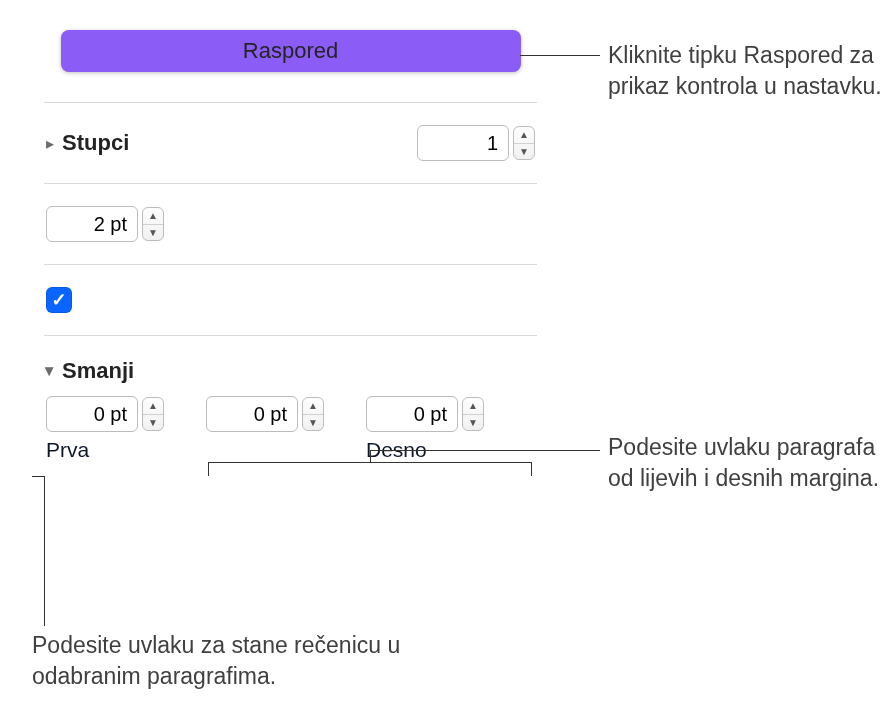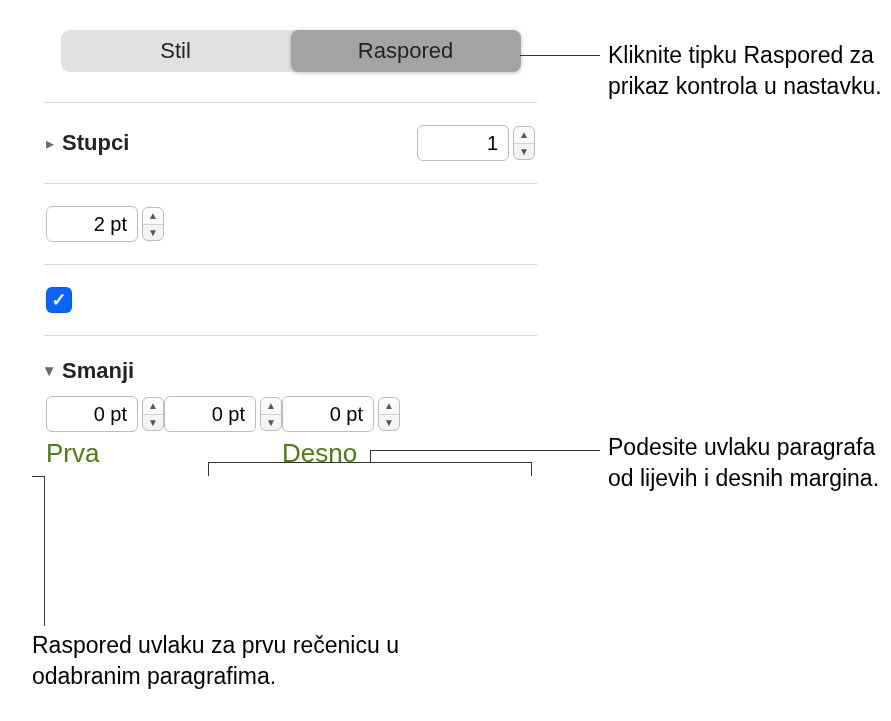--- a/index.html
+++ b/index.html
@@ -32,21 +32,21 @@
   }
   .seg .seg-item {
     flex: 1;
     display: flex;
     align-items: center;
     justify-content: center;
     border-radius: 8px;
     cursor: pointer;
   }
   .seg .seg-item.active {
-    background: #a3a3a3;
+    background: #8b5cf6;
     box-shadow: 0 1px 4px rgba(0,0,0,0.25);
   }
   .divider {
     height: 1px;
     background: #d9d9d9;
     margin: 0 -2px;
   }
   .row {
     display: flex;
     align-items: center;
@@ -101,55 +101,53 @@
     margin-right:12px;
     box-shadow: inset 0 0 0 1px rgba(0,0,0,0.1);
   }
   .indents-head {
     display:flex; align-items:center; gap:8px;
     padding: 22px 0 12px 0;
     font-size:22px; font-weight:600;
   }
   .indent-row {
     display:flex;
+    gap: 42px;
     padding-bottom: 6px;
   }
   .indent-block { display:flex; flex-direction:column; }
   .indent-block .lbl {
-    font-size:26px; color:#4d7c0f; margin-top:6px;
+    font-size:21px; color:#0f172a; margin-top:6px;
   }
   
   .callout {
     position:absolute;
     font-size: 23px;
     line-height: 1.35;
-    color:#000000;
+    color:#404040;
     width: 280px;
   }
   .lead {
     position:absolute;
     background:#333;
   }
   .lead.h { height:1px; }
   .lead.v { width:1px; }
   .bracket {
     position:absolute;
     border:1px solid #333;
     border-bottom:none;
   }
 </style>
 </head>
 <body>
 
 <div class="panel">
 
   <div class="seg">
-    <div class="seg-item">
-      <span>Stil</span>
-    </div>
     <div class="seg-item active">
       <span>Raspored</span>
     </div>
   </div>
 
   <div class="divider"></div>
 
   <div class="row">
     <div class="row-label">
       <span class="chev">▸</span>
@@ -228,13 +226,13 @@
 <div class="lead h" style="left:520px; top:55px; width:80px;"></div>
 <div class="callout" style="left:608px; top:40px;">Kliknite tipku Raspored za prikaz kontrola u nastavku.</div>
 
 <div class="bracket" style="left:208px; top:462px; width:324px; height:14px;"></div>
 <div class="lead v" style="left:370px; top:450px; height:12px;"></div>
 <div class="lead h" style="left:370px; top:450px; width:230px;"></div>
 <div class="callout" style="left:608px; top:432px;">Podesite uvlaku paragrafa od lijevih i desnih margina.</div>
 
 <div class="lead v" style="left:44px; top:476px; height:150px;"></div>
 <div class="lead h" style="left:32px; top:476px; width:12px;"></div>
-<div class="callout" style="left:32px; top:630px; width:420px;">Raspored uvlaku za prvu rečenicu u odabranim paragrafima.</div>
+<div class="callout" style="left:32px; top:630px; width:420px;">Podesite uvlaku za stane rečenicu u odabranim paragrafima.</div>
 
 </body></html>

